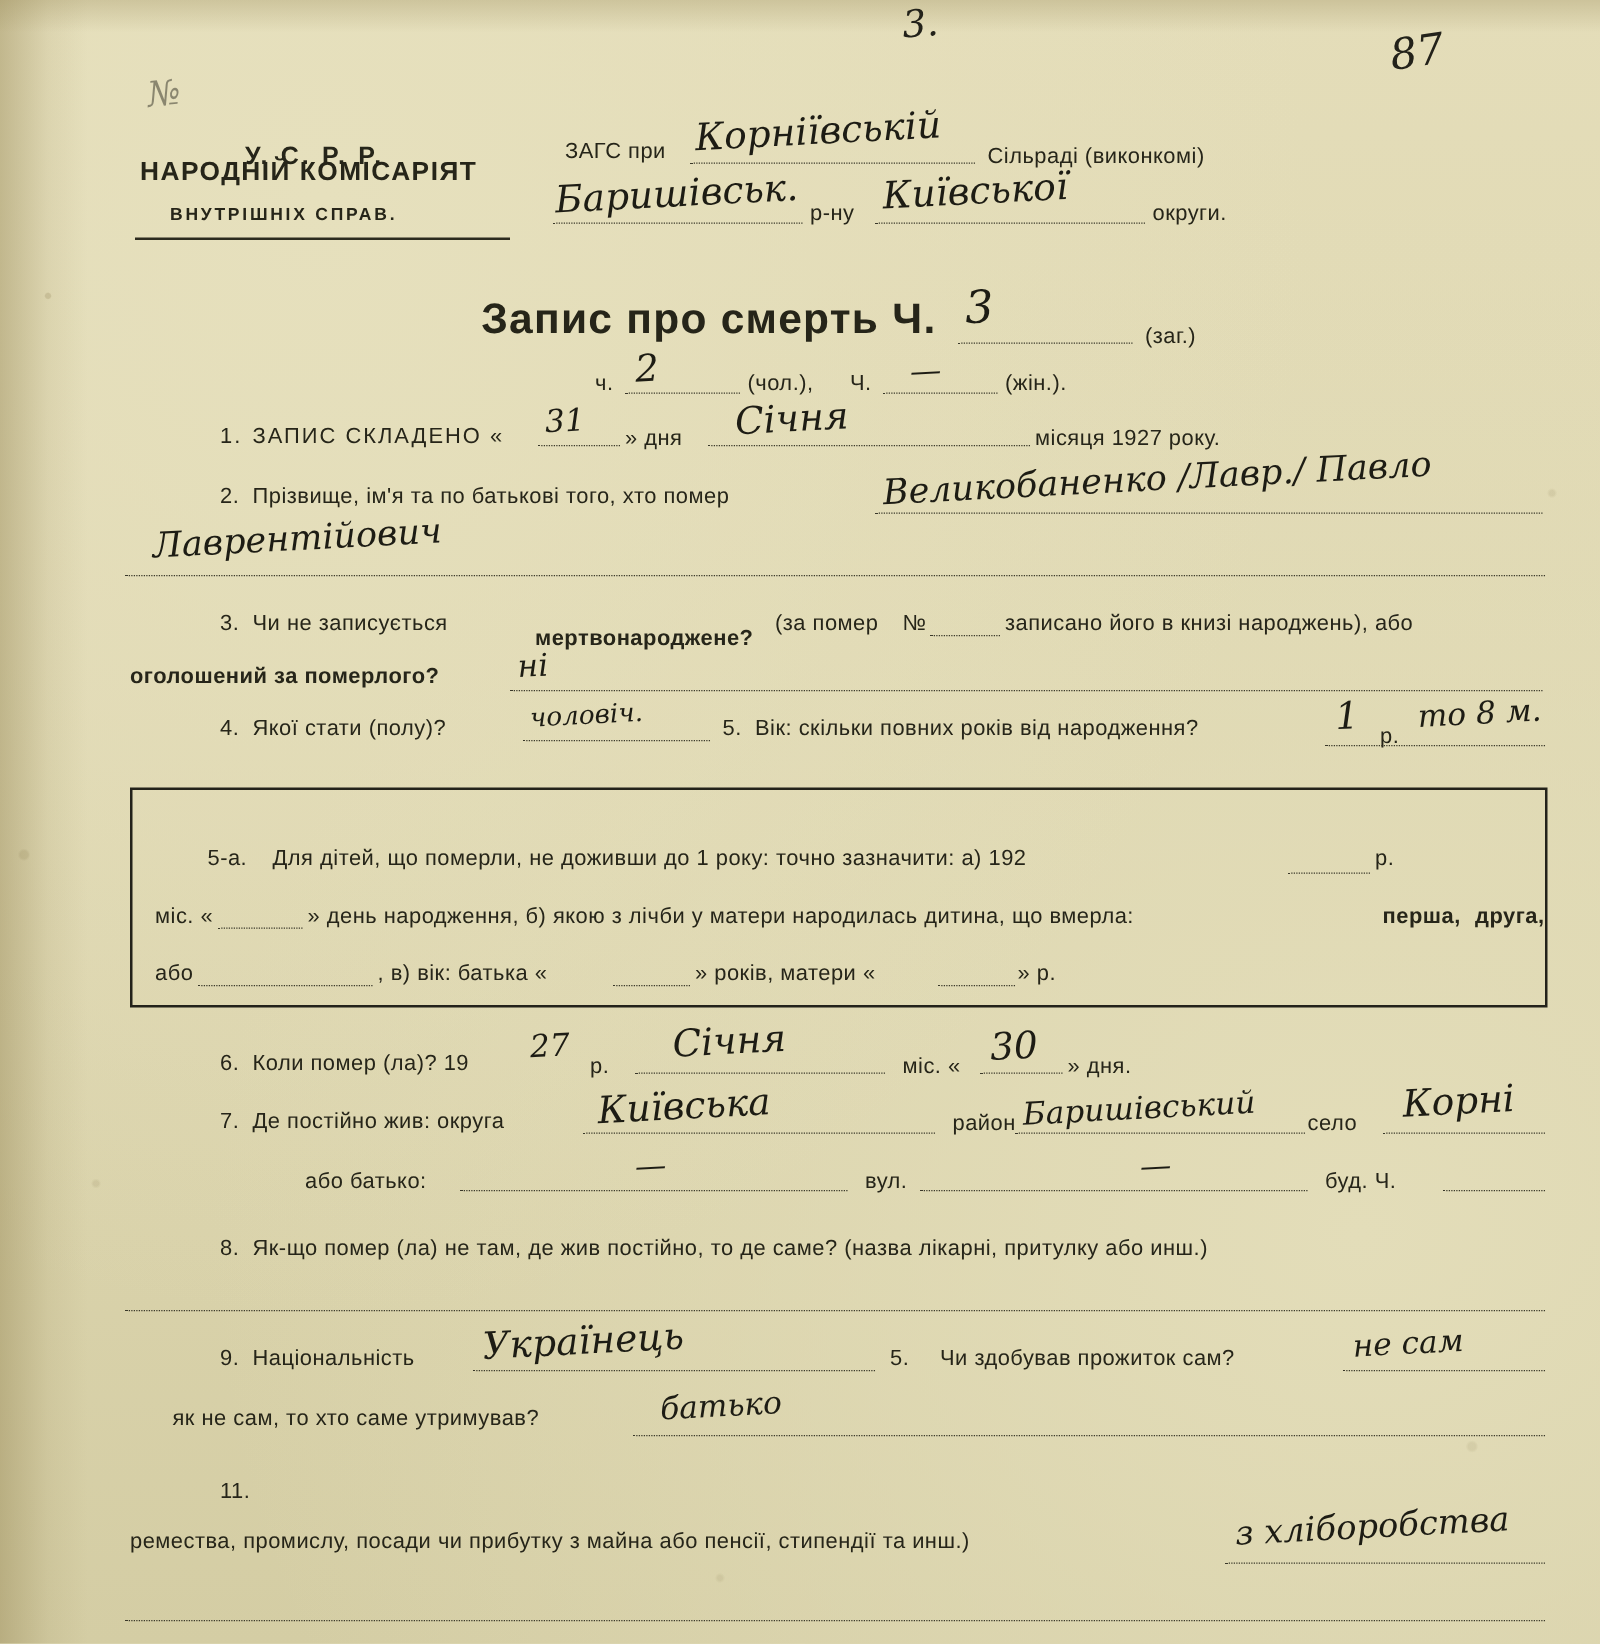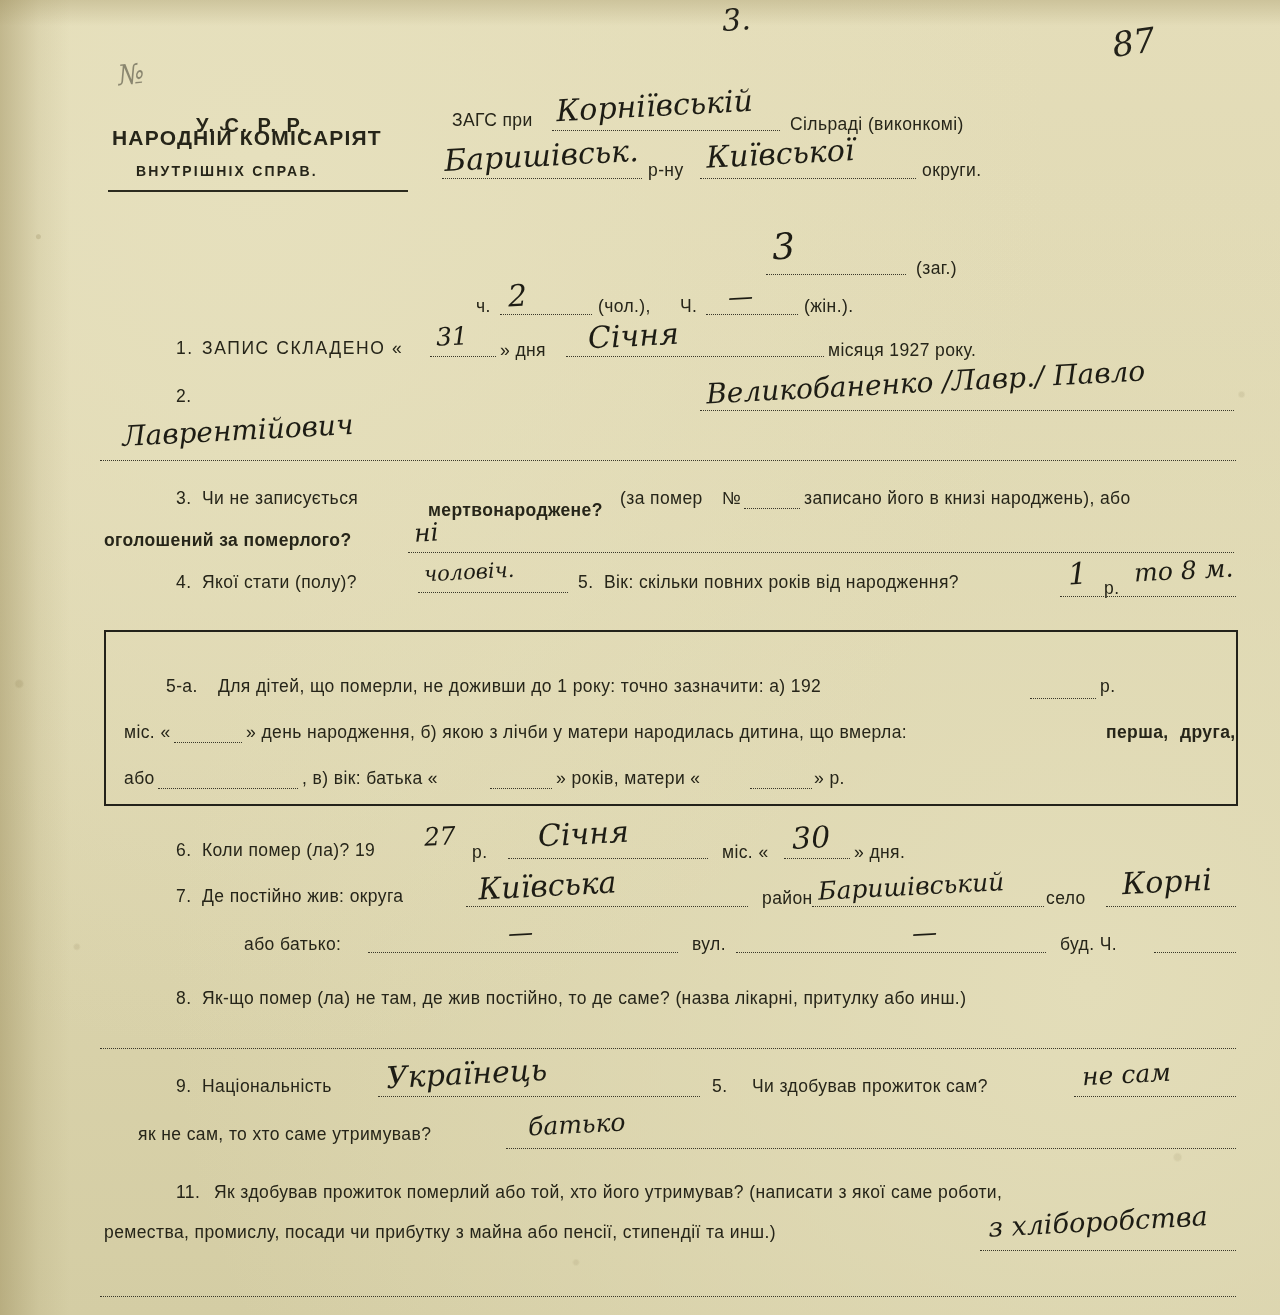--- a/index.html
+++ b/index.html
@@ -152,20 +152,21 @@
   <div class="abs hand hand-lg" style="left:444px; top:138px;">Баришівськ.</div>
 
   <div class="abs print pr-mid" style="left:648px; top:160px;">р-ну</div>
 
   <div class="abs dotline" style="left:700px; top:178px; width:216px;"></div>
   <div class="abs hand hand-lg" style="left:706px; top:136px;">Київської</div>
 
   <div class="abs print pr-mid" style="left:922px; top:160px;">округи.</div>
 
 
+  <div class="abs print title" style="left:385px; top:236px;">Запис про смерть Ч.</div>
   <div class="abs hand" style="left:772px; top:226px; font-size:36px;">3</div>
   <div class="abs dotline" style="left:766px; top:274px; width:140px;"></div>
   <div class="abs print pr-mid" style="left:916px; top:258px;">(заг.)</div>
 
   <div class="abs print pr-mid" style="left:476px; top:296px;">ч.</div>
   <div class="abs hand hand-lg" style="left:508px; top:278px;">2</div>
   <div class="abs dotline" style="left:500px; top:314px; width:92px;"></div>
   <div class="abs print pr-mid" style="left:598px; top:296px;">(чол.),</div>
 
   <div class="abs print pr-mid" style="left:680px; top:296px;">Ч.</div>
@@ -176,20 +177,21 @@
   <div class="abs print pr-mid sp" style="left:176px; top:338px;">1.</div>
   <div class="abs print pr-mid sp" style="left:202px; top:338px;">ЗАПИС СКЛАДЕНО «</div>
   <div class="abs hand hand-md" style="left:436px; top:322px;">31</div>
   <div class="abs dotline" style="left:430px; top:356px; width:66px;"></div>
   <div class="abs print pr-mid" style="left:500px; top:340px;">» дня</div>
   <div class="abs hand hand-lg" style="left:588px; top:318px;">Січня</div>
   <div class="abs dotline" style="left:566px; top:356px; width:258px;"></div>
   <div class="abs print pr-mid" style="left:828px; top:340px;">місяця 1927 року.</div>
 
   <div class="abs print pr-mid" style="left:176px; top:386px;">2.</div>
+  <div class="abs print pr-mid" style="left:202px; top:386px;">Прізвище, ім'я та по батькові того, хто помер</div>
   <div class="abs hand" style="left:706px; top:366px; font-size:28px;">Великобаненко /Лавр./  Павло</div>
   <div class="abs dotline" style="left:700px; top:410px; width:534px;"></div>
   <div class="abs hand" style="left:122px; top:414px; font-size:28px;">Лаврентійович</div>
   <div class="abs dotline" style="left:100px; top:460px; width:1136px;"></div>
 
   <div class="abs print pr-mid" style="left:176px; top:488px;">3.</div>
   <div class="abs print pr-mid" style="left:202px; top:488px;">Чи не записується</div>
   <div class="abs print pr-mid pr-bold" style="left:428px; top:500px;">мертвонароджене?</div>
   <div class="abs print pr-mid" style="left:620px; top:488px;">(за помер</div>
   <div class="abs print pr-mid" style="left:722px; top:488px;">№</div>
@@ -276,18 +278,17 @@
   <div class="abs print pr-mid" style="left:712px; top:1076px;">5.</div>
   <div class="abs print pr-mid" style="left:752px; top:1076px;">Чи здобував прожиток сам?</div>
   <div class="abs hand hand-md" style="left:1082px; top:1060px;">не сам</div>
   <div class="abs dotline" style="left:1074px; top:1096px; width:162px;"></div>
 
   <div class="abs print pr-mid" style="left:104px; top:1124px;margin-left:34px;">як не сам, то хто саме утримував?</div>
   <div class="abs hand hand-md" style="left:528px; top:1110px;">батько</div>
   <div class="abs dotline" style="left:506px; top:1148px; width:730px;"></div>
 
   <div class="abs print pr-mid" style="left:176px; top:1182px;">11.</div>
-  <div class="abs print pr-mid" style="left:214px; top:1182px;">Як здобував прожиток померлий або той, хто його утримував? (написати з якої саме роботи,</div>
   <div class="abs print pr-mid" style="left:104px; top:1222px;">ремества, промислу, посади чи прибутку з майна або пенсії,  стипендії та инш.)</div>
   <div class="abs hand" style="left:988px; top:1206px; font-size:27px;">з хліборобства</div>
   <div class="abs dotline" style="left:980px; top:1250px; width:256px;"></div>
   <div class="abs dotline" style="left:100px; top:1296px; width:1136px;"></div>
 </div>
 
 </body></html>

